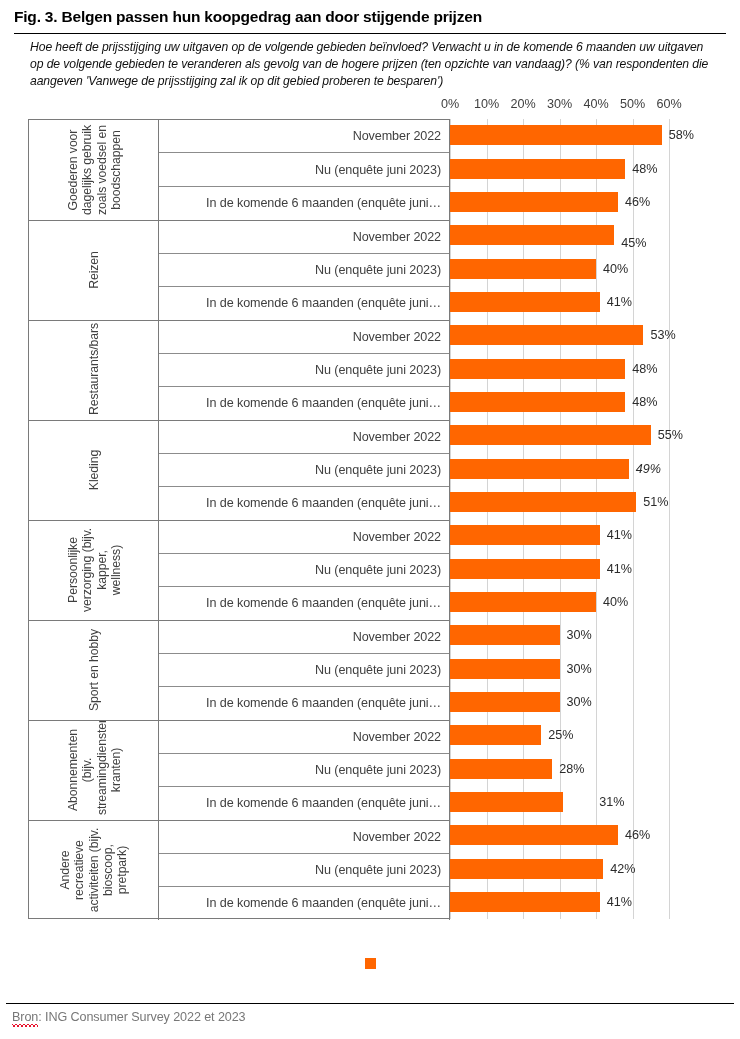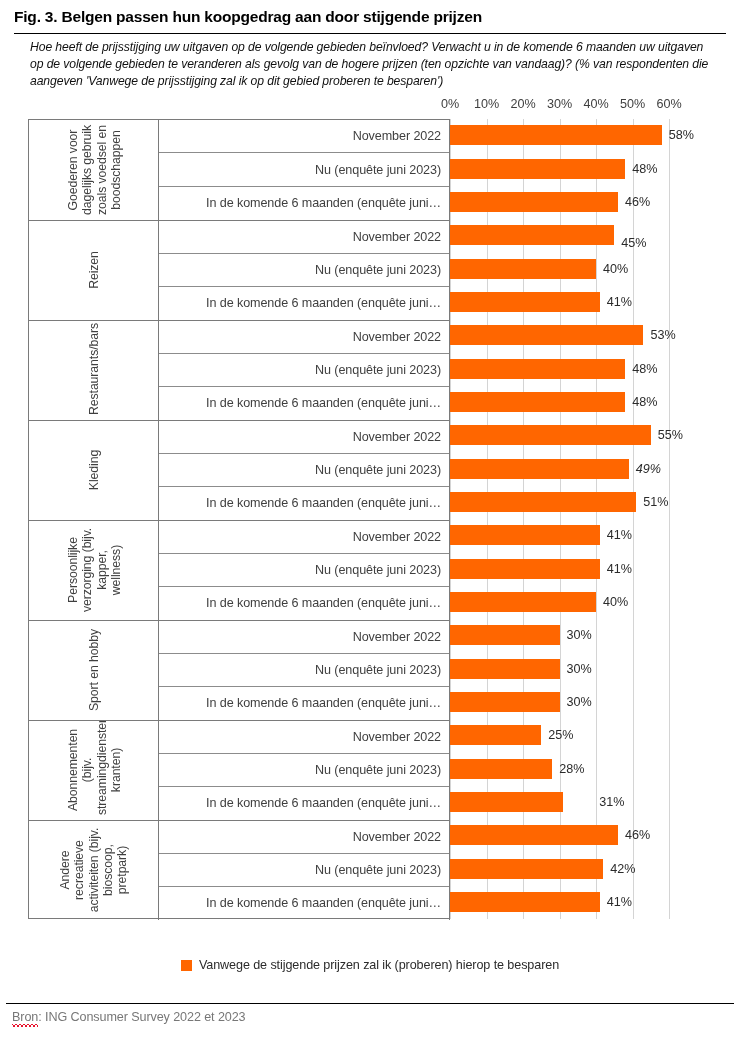--- a/index.html
+++ b/index.html
@@ -431,17 +431,16 @@
       </div>
       <div class="bar-row" style="top: 773.333px; height: 20px;">
         <div class="bar" style="width: 149.65px;"></div>
         <span class="bar-value" style="left: 149.65px;">41%</span>
       </div>
     </div>
 </div>
 
 <div id="legend">
   <span id="legend-swatch"></span>
-  <span id="legend-label">Vanwege de stijgende prijzen zal ik (proberen) hierop te besparen</span>
 </div>
 
 <div id="footer-rule"></div>
 <div id="source-text"><span id="source-spell">Bron</span><span>: ING Consumer Survey 2022 et 2023</span></div>
 
 </body></html>

